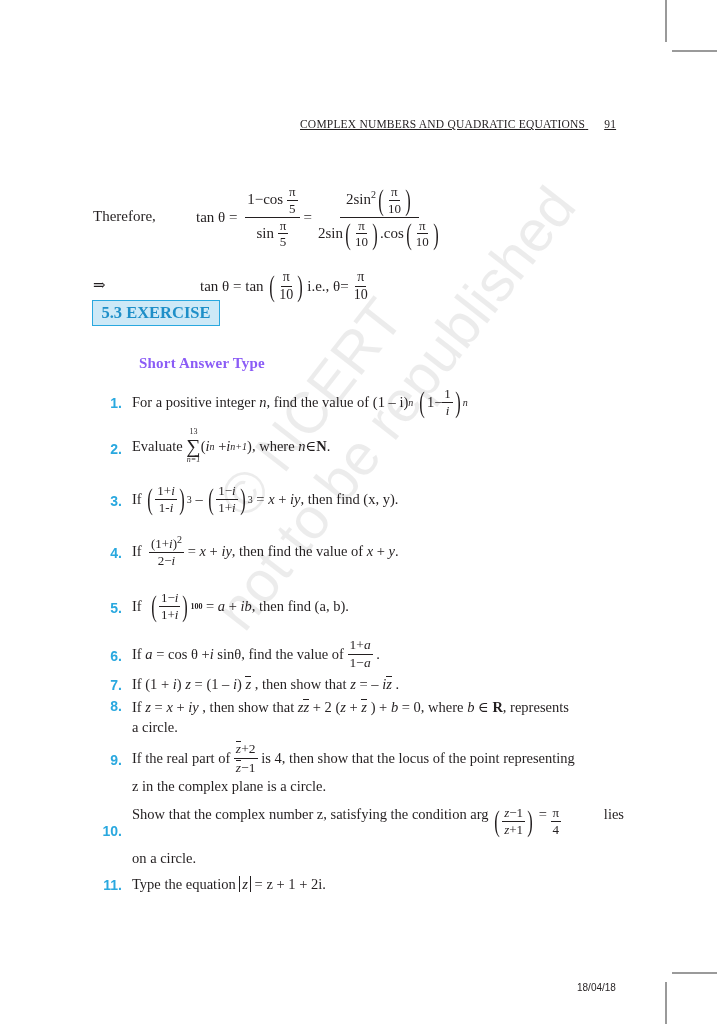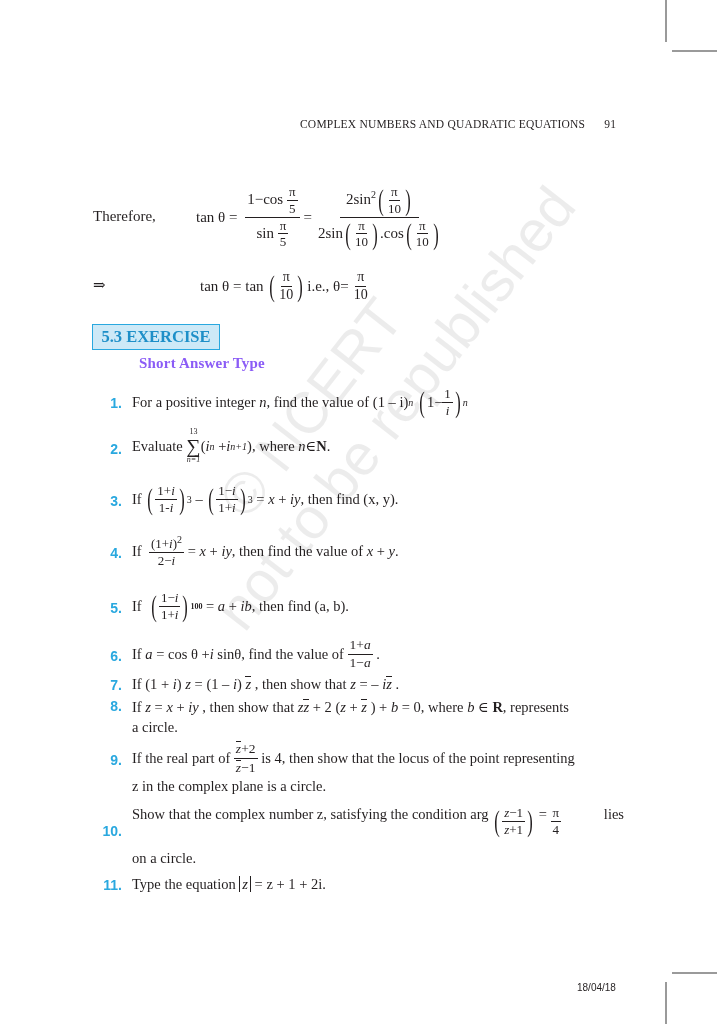--- a/index.html
+++ b/index.html
@@ -1,32 +1,32 @@
 <!DOCTYPE html>
 <html><head>
 <meta charset="utf-8">
 <style>
   html, body { margin:0; padding:0; background:#ffffff; }
   body { width:717px; height:1024px; position:relative; overflow:hidden;
          font-family:"Liberation Serif","DejaVu Serif",serif; color:#231f20; }
   .abs { position:absolute; }
   .crop { position:absolute; background:#9a9a9a; }
-  .header { left:300px; top:118px; font-size:11.5px; letter-spacing:0.2px; white-space:nowrap; }
+  .header { left:300px; top:118px; font-size:11.5px; letter-spacing:0.2px; white-space:nowrap;text-decoration:underline; }
   .header .pg { margin-left:16px; }
   .math { font-family:"Liberation Serif","DejaVu Serif",serif; }
   .it { font-style:italic; }
   .frac { display:inline-flex; flex-direction:column; align-items:center; vertical-align:middle; line-height:1.05; }
   .frac > .num { border-bottom:1px solid #231f20; padding:0 2px 1px; }
   .frac > .den { padding:1px 2px 0; }
   .paren-sm { display:inline-block; font-size:30px; line-height:1; vertical-align:middle; transform:scaleX(0.55); }
   .sup { font-size:10px; vertical-align:super; }
   .row { position:absolute; font-size:15px; white-space:nowrap; }
   .qnum { position:absolute; color:#29a8df; font-weight:bold; font-family:"Liberation Sans","DejaVu Sans",sans-serif; font-size:14px; text-align:right; width:24px; }
   .qtext { position:absolute; font-size:14.5px; white-space:nowrap; }
-  .exercise-box { left:92px; top:324px; width:126px; height:24px; background:#cde9f7; border:1.5px solid #29a8df;
+  .exercise-box { left:92px; top:300px; width:126px; height:24px; background:#cde9f7; border:1.5px solid #29a8df;
                   color:#1e8fc8; font-weight:bold; font-size:16.5px; line-height:24px; text-align:center; }
   .subhead { left:93px; top:355px; color:#8b5cf6; font-weight:bold; font-size:15px; letter-spacing:0.2px;margin-left:46px; }
   .watermark { left:150px; top:560px; transform:rotate(-52deg); transform-origin:left top; color:rgba(0,0,0,0.075);
                font-family:"Liberation Sans","DejaVu Sans",sans-serif; font-size:58px; white-space:nowrap; line-height:1.15; }
   .date { left:577px; top:982px; font-family:"Liberation Sans","DejaVu Sans",sans-serif; font-size:10px; }
   .bar { display:inline-block; border-top:1px solid #231f20; line-height:1; }
   .bold { font-weight:bold; }
 </style>
 </head>
 <body>

